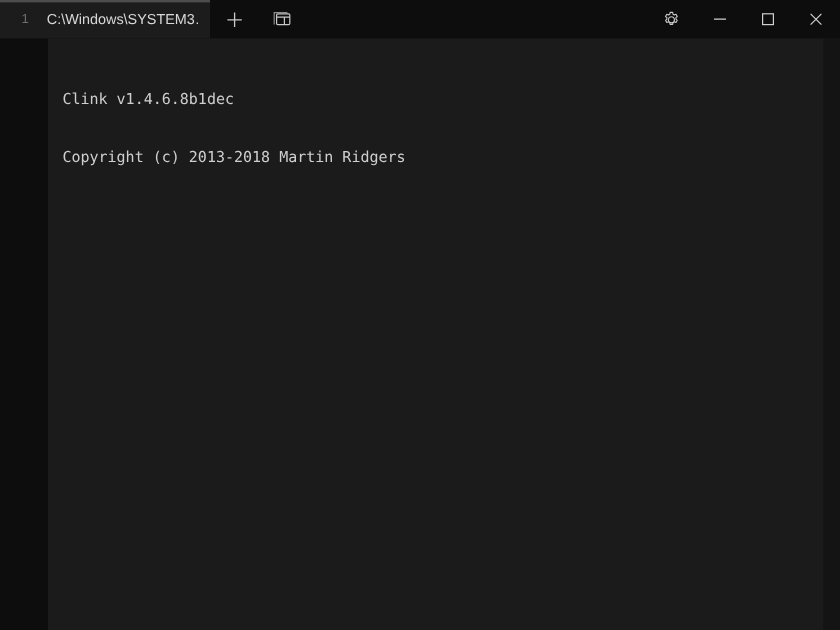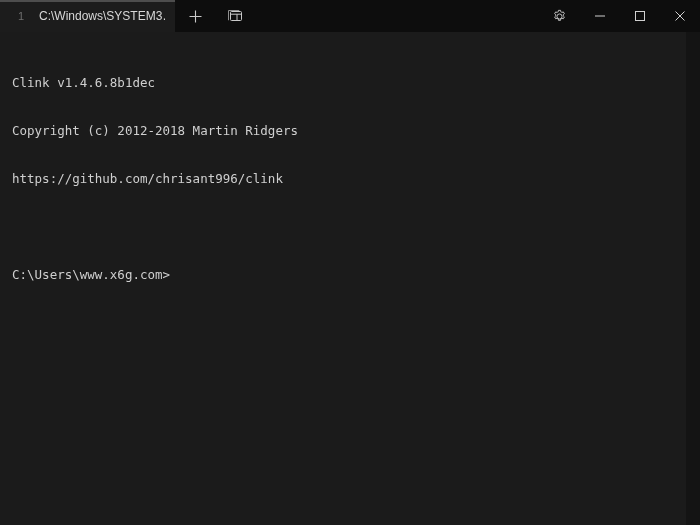--- a/index.html
+++ b/index.html
@@ -105,20 +105,21 @@
   }
   .wbtn.settings { width: 42px; }
   .wbtn svg { display: block; }
 
   
   .terminal {
     position: relative;
     flex: 1 1 auto;
     background: #1b1b1b;
     overflow: hidden;
+    margin-left: 40px;
   }
   .scroll-gutter {
     position: absolute;
     top: 0;
     right: 0;
     width: 14px;
     height: 100%;
     background: #141414;
   }
   .screen {
@@ -206,20 +207,18 @@
         </span>
       </div>
 
     </div>
   </div>
 
   <div class="terminal">
     <div class="scroll-gutter"></div>
     <div class="screen">
       <div class="line">Clink v1.4.6.8b1dec</div>
-      <div class="line">Copyright (c) 2012-2018 Martin Ridgers</div>
-      <div class="line">https://github.com/chrisant996/clink</div>
+      <div class="line">Copyright (c) 2013-2018 Martin Ridgers</div>
       <div class="line blank"></div>
-      <div class="line">C:\Users\www.x6g.com&gt;</div>
     </div>
   </div>
 
 </div>
 
 </body></html>

